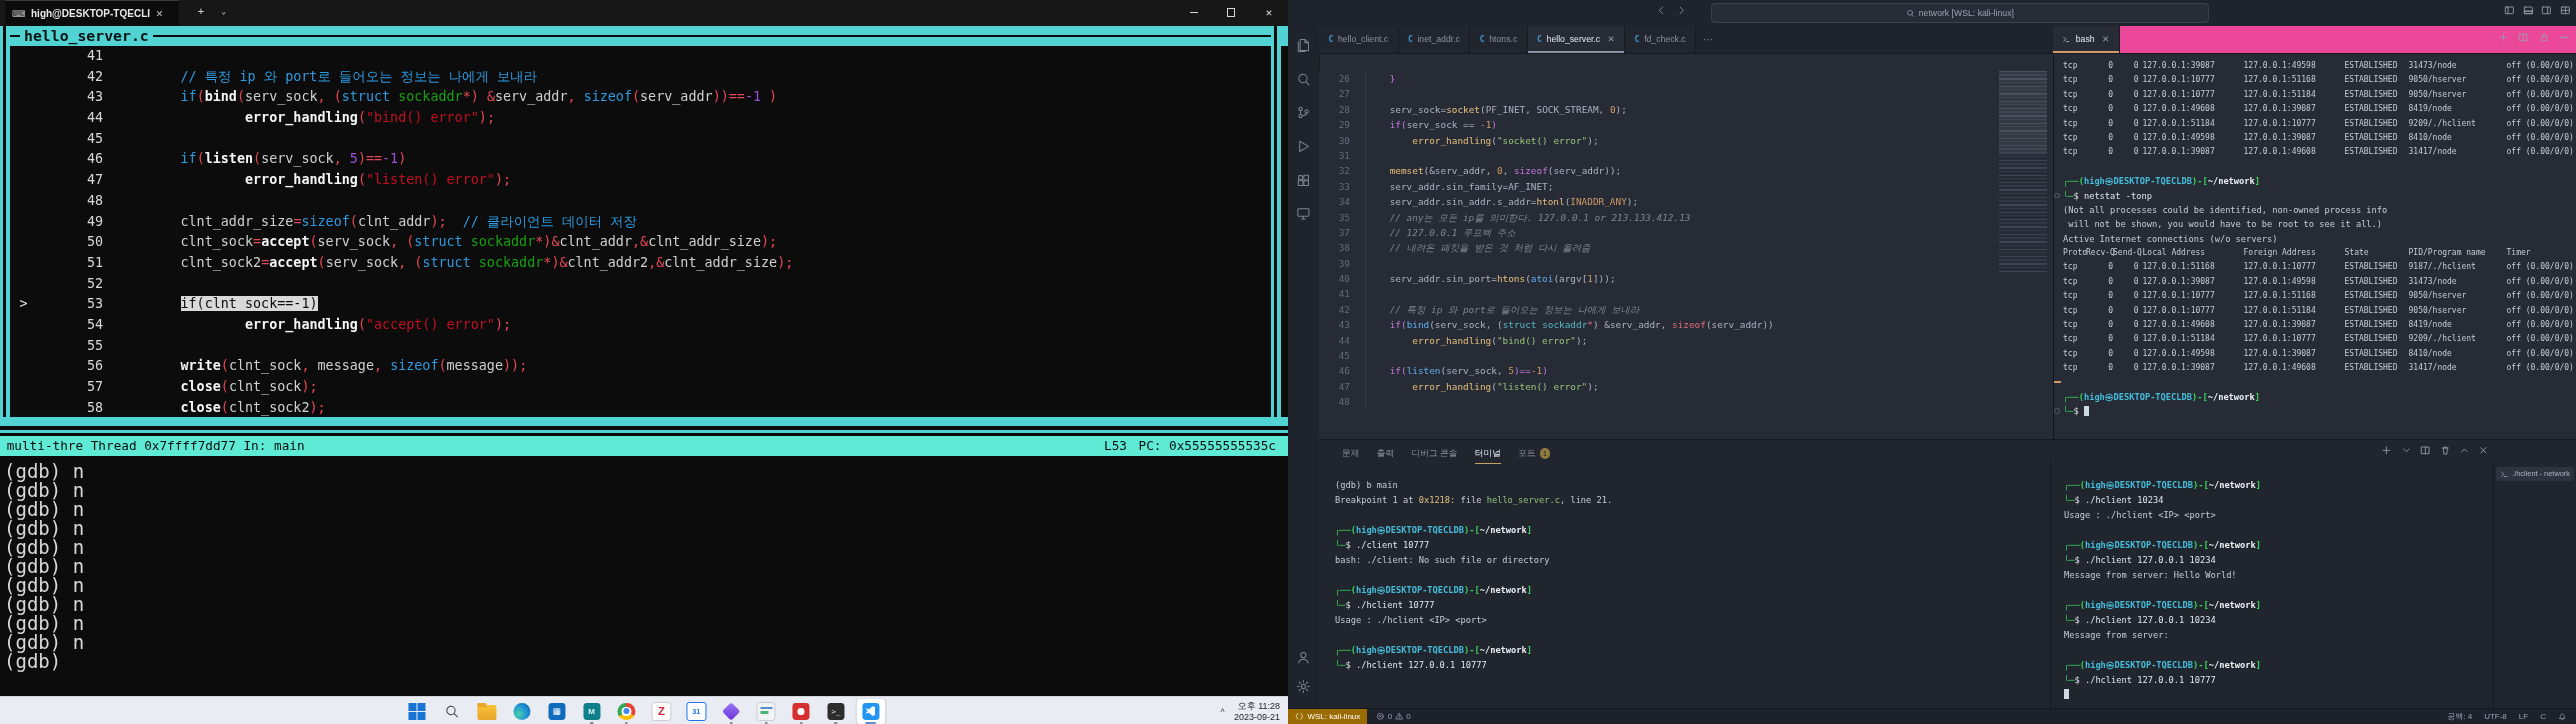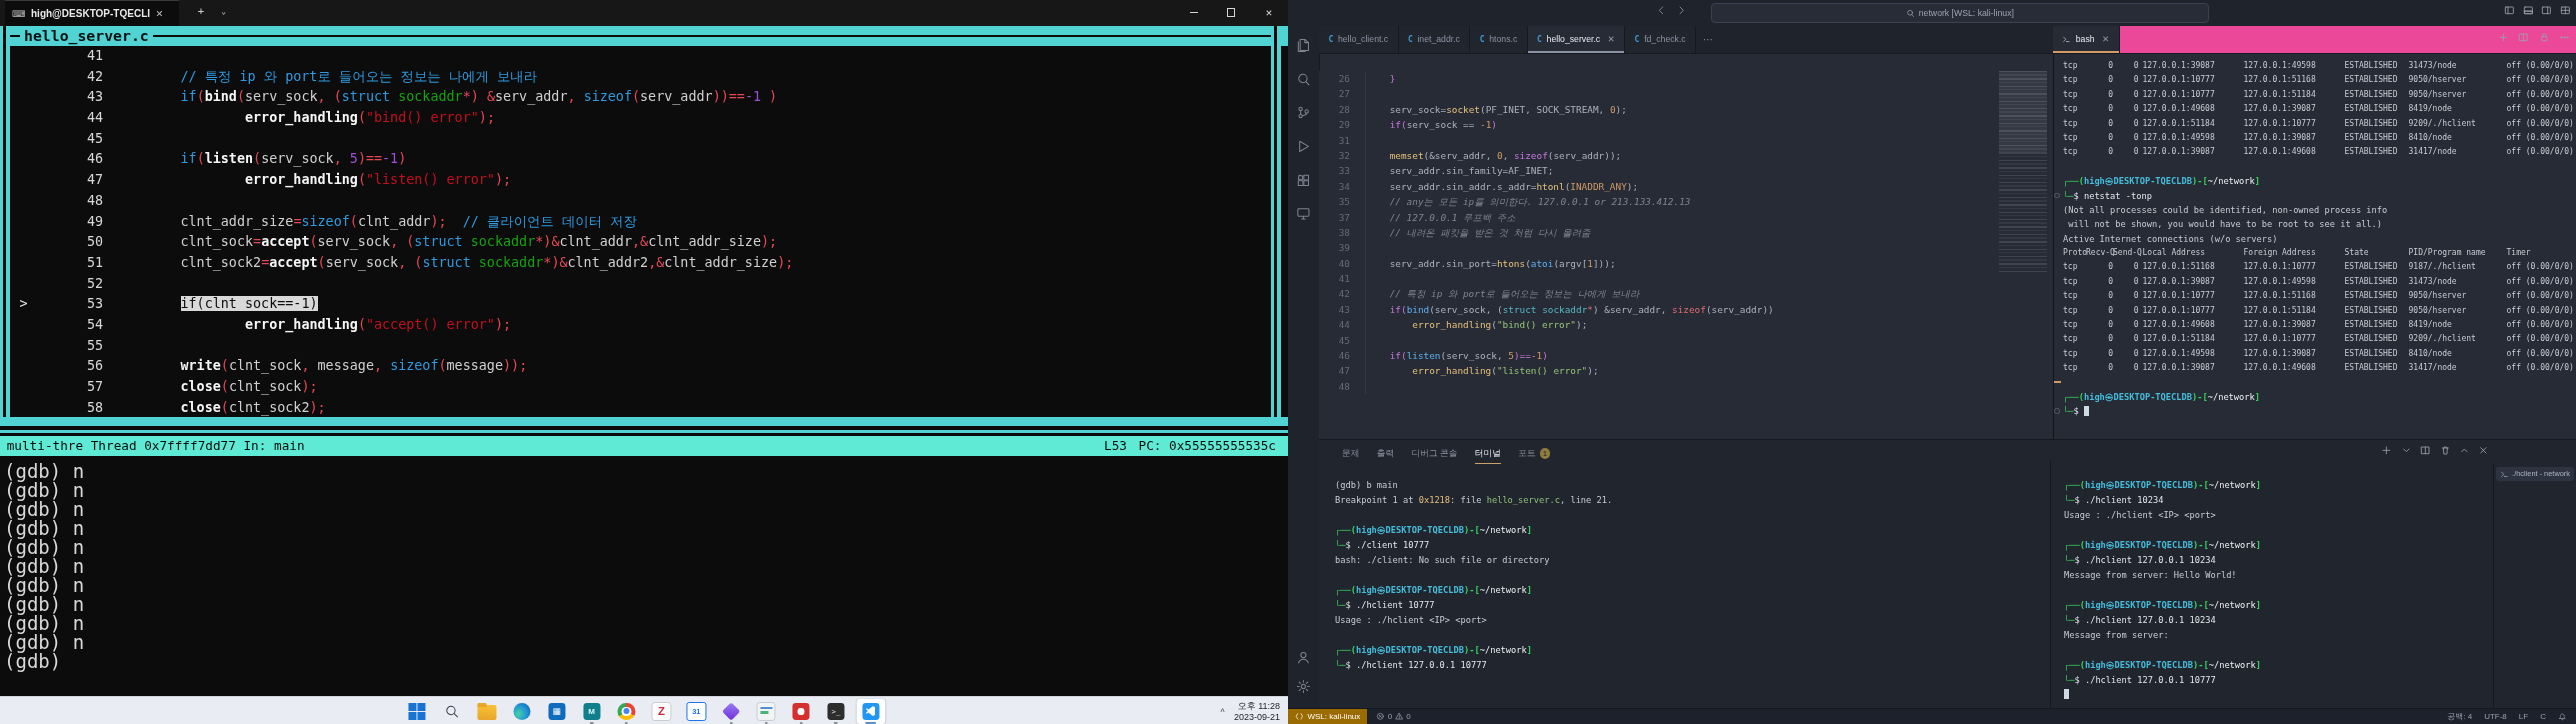--- a/index.html
+++ b/index.html
@@ -92,21 +92,21 @@
     repeating-linear-gradient(180deg,rgba(180,190,210,.20) 0 1.3px,transparent 1.3px 3.4px,rgba(150,170,200,.12) 3.4px 4.7px,transparent 4.7px 7.4px);
     opacity:.85;}
   #minimap-slider{left:711px;top:71px;width:48px;height:81px;background:rgba(255,255,255,.07);}
   
   #grp-sep{left:765px;top:25.5px;width:0.7px;height:414px;background:#11141b;}
   #tabs2{left:765px;top:25.5px;width:523px;height:28px;background:#ec4899;display:flex;border-bottom:0.7px solid #171a20;box-sizing:border-box;}
   #term-actions2{position:absolute;right:6.7px;top:6.7px;display:flex;gap:9.4px;color:#9aa0ac;}
   #bashterm{left:775px;top:59px;width:513px;height:380px;font-family:"DejaVu Sans Mono",monospace;}
   .t-line{height:14.4px;line-height:14.4px;font-size:8.7px;color:#c8ccd4;white-space:pre;position:relative;}
   .t-line .deco{position:absolute;left:-8.7px;top:4px;width:5.4px;height:5.4px;border:1px solid #565f6e;border-radius:50%;box-sizing:border-box;}
-  .kf{color:#38d65f;font-weight:bold;} .ku{color:#45bcd9;font-weight:bold;} .kp{color:#eceff4;font-weight:normal;} .kd{color:#e3e7ee;}
+  .kf{color:#38d65f;font-weight:bold;} .ku{color:#45bcd9;font-weight:bold;} .kp{color:#eceff4;font-weight:bold;} .kd{color:#e3e7ee;}
   .ko{color:#e3e7ee;} .tk-o{color:#c8ccd4;} .tk-or{color:#e5c07b;} .tk-gr{color:#8ec07c;}
   .cursor{display:inline-block;width:5.4px;height:10px;background:#cfd8e3;vertical-align:-1.3px;}
   .net-row{display:flex;font-size:8px;}
   .net-row span{flex:none;overflow:visible;white-space:pre;}
   .nproto{width:23px;} .nrq{width:27px;text-align:right;} .nsq{width:25.5px;text-align:right;margin-right:4px;}
   .nlocal{width:101px;} .nforeign{width:101px;} .nst{width:64px;} .npid{width:98px;} .ntimer{flex:1;}
   #orange-dash{left:766px;top:381px;width:6.7px;height:2px;background:#d19a66;}
   
   #panel{left:31px;top:439px;width:1257px;height:269px;background:#21252e;border-top:0.7px solid #15181e;box-sizing:border-box;}
   #panel-tabs{position:absolute;left:23px;top:4px;display:flex;gap:17.4px;font-size:8.7px;color:#8a919e;height:19px;align-items:center;}
@@ -397,20 +397,21 @@
       <svg class="icn sm" viewBox="0 0 16 16" style="color:#b180d7">
           <path d="M8 2l5 3v6l-5 3-5-3V5z"></path>
         </svg>
       <span>main(int, char * [])</span>
     </div>
     <div id="editor" class="abs">
         <div class="code-line"><span class="num">26</span><span class="ct"><span class="tk-pu">    }</span></span></div>
         <div class="code-line"><span class="num">27</span><span class="ct"></span></div>
         <div class="code-line"><span class="num">28</span><span class="ct"><span class="tk-w">    </span><span class="tk-va">serv_sock</span><span class="tk-op">=</span><span class="tk-fn">socket</span><span class="tk-op">(</span><span class="tk-va">PF_INET</span><span class="tk-op">, </span><span class="tk-va">SOCK_STREAM</span><span class="tk-op">, </span><span class="tk-nu">0</span><span class="tk-op">)</span><span class="tk-op">;</span></span></div>
         <div class="code-line"><span class="num">29</span><span class="ct"><span class="tk-w">    </span><span class="tk-pu">if</span><span class="tk-pu">(</span><span class="tk-va">serv_sock</span><span class="tk-op"> == </span><span class="tk-nu">-1</span><span class="tk-pu">)</span></span></div>
+        <div class="code-line"><span class="num">30</span><span class="ct"><span class="tk-w">        </span><span class="tk-fn">error_handling</span><span class="tk-op">(</span><span class="tk-st">"socket() error"</span><span class="tk-op">)</span><span class="tk-op">;</span></span></div>
         <div class="code-line"><span class="num">31</span><span class="ct"></span></div>
         <div class="code-line"><span class="num">32</span><span class="ct"><span class="tk-w">    </span><span class="tk-fn">memset</span><span class="tk-op">(</span><span class="tk-op">&amp;</span><span class="tk-va">serv_addr</span><span class="tk-op">, </span><span class="tk-nu">0</span><span class="tk-op">, </span><span class="tk-pu">sizeof</span><span class="tk-op">(</span><span class="tk-va">serv_addr</span><span class="tk-op">))</span><span class="tk-op">;</span></span></div>
         <div class="code-line"><span class="num">33</span><span class="ct"><span class="tk-w">    </span><span class="tk-va">serv_addr.sin_family</span><span class="tk-op">=</span><span class="tk-va">AF_INET</span><span class="tk-op">;</span></span></div>
         <div class="code-line"><span class="num">34</span><span class="ct"><span class="tk-w">    </span><span class="tk-va">serv_addr.sin_addr.s_addr</span><span class="tk-op">=</span><span class="tk-fn">htonl</span><span class="tk-op">(</span><span class="tk-nu">INADDR_ANY</span><span class="tk-op">)</span><span class="tk-op">;</span></span></div>
         <div class="code-line"><span class="num">35</span><span class="ct"><span class="tk-w">    </span><span class="tk-cm">// any는 모든 ip를 의미한다. 127.0.0.1 or 213.133.412.13</span></span></div>
         <div class="code-line"><span class="num">37</span><span class="ct"><span class="tk-w">    </span><span class="tk-cm">// 127.0.0.1 루프백 주소</span></span></div>
         <div class="code-line"><span class="num">38</span><span class="ct"><span class="tk-w">    </span><span class="tk-cm">// 내려온 패킷을 받은 것 처럼 다시 올려줌</span></span></div>
         <div class="code-line"><span class="num">39</span><span class="ct"></span></div>
         <div class="code-line"><span class="num">40</span><span class="ct"><span class="tk-w">    </span><span class="tk-va">serv_addr.sin_port</span><span class="tk-op">=</span><span class="tk-fn">htons</span><span class="tk-op">(</span><span class="tk-fb">atoi</span><span class="tk-op">(</span><span class="tk-va">argv</span><span class="tk-op">[</span><span class="tk-nu">1</span><span class="tk-op">]</span><span class="tk-op">))</span><span class="tk-op">;</span></span></div>
         <div class="code-line"><span class="num">41</span><span class="ct"></span></div>

